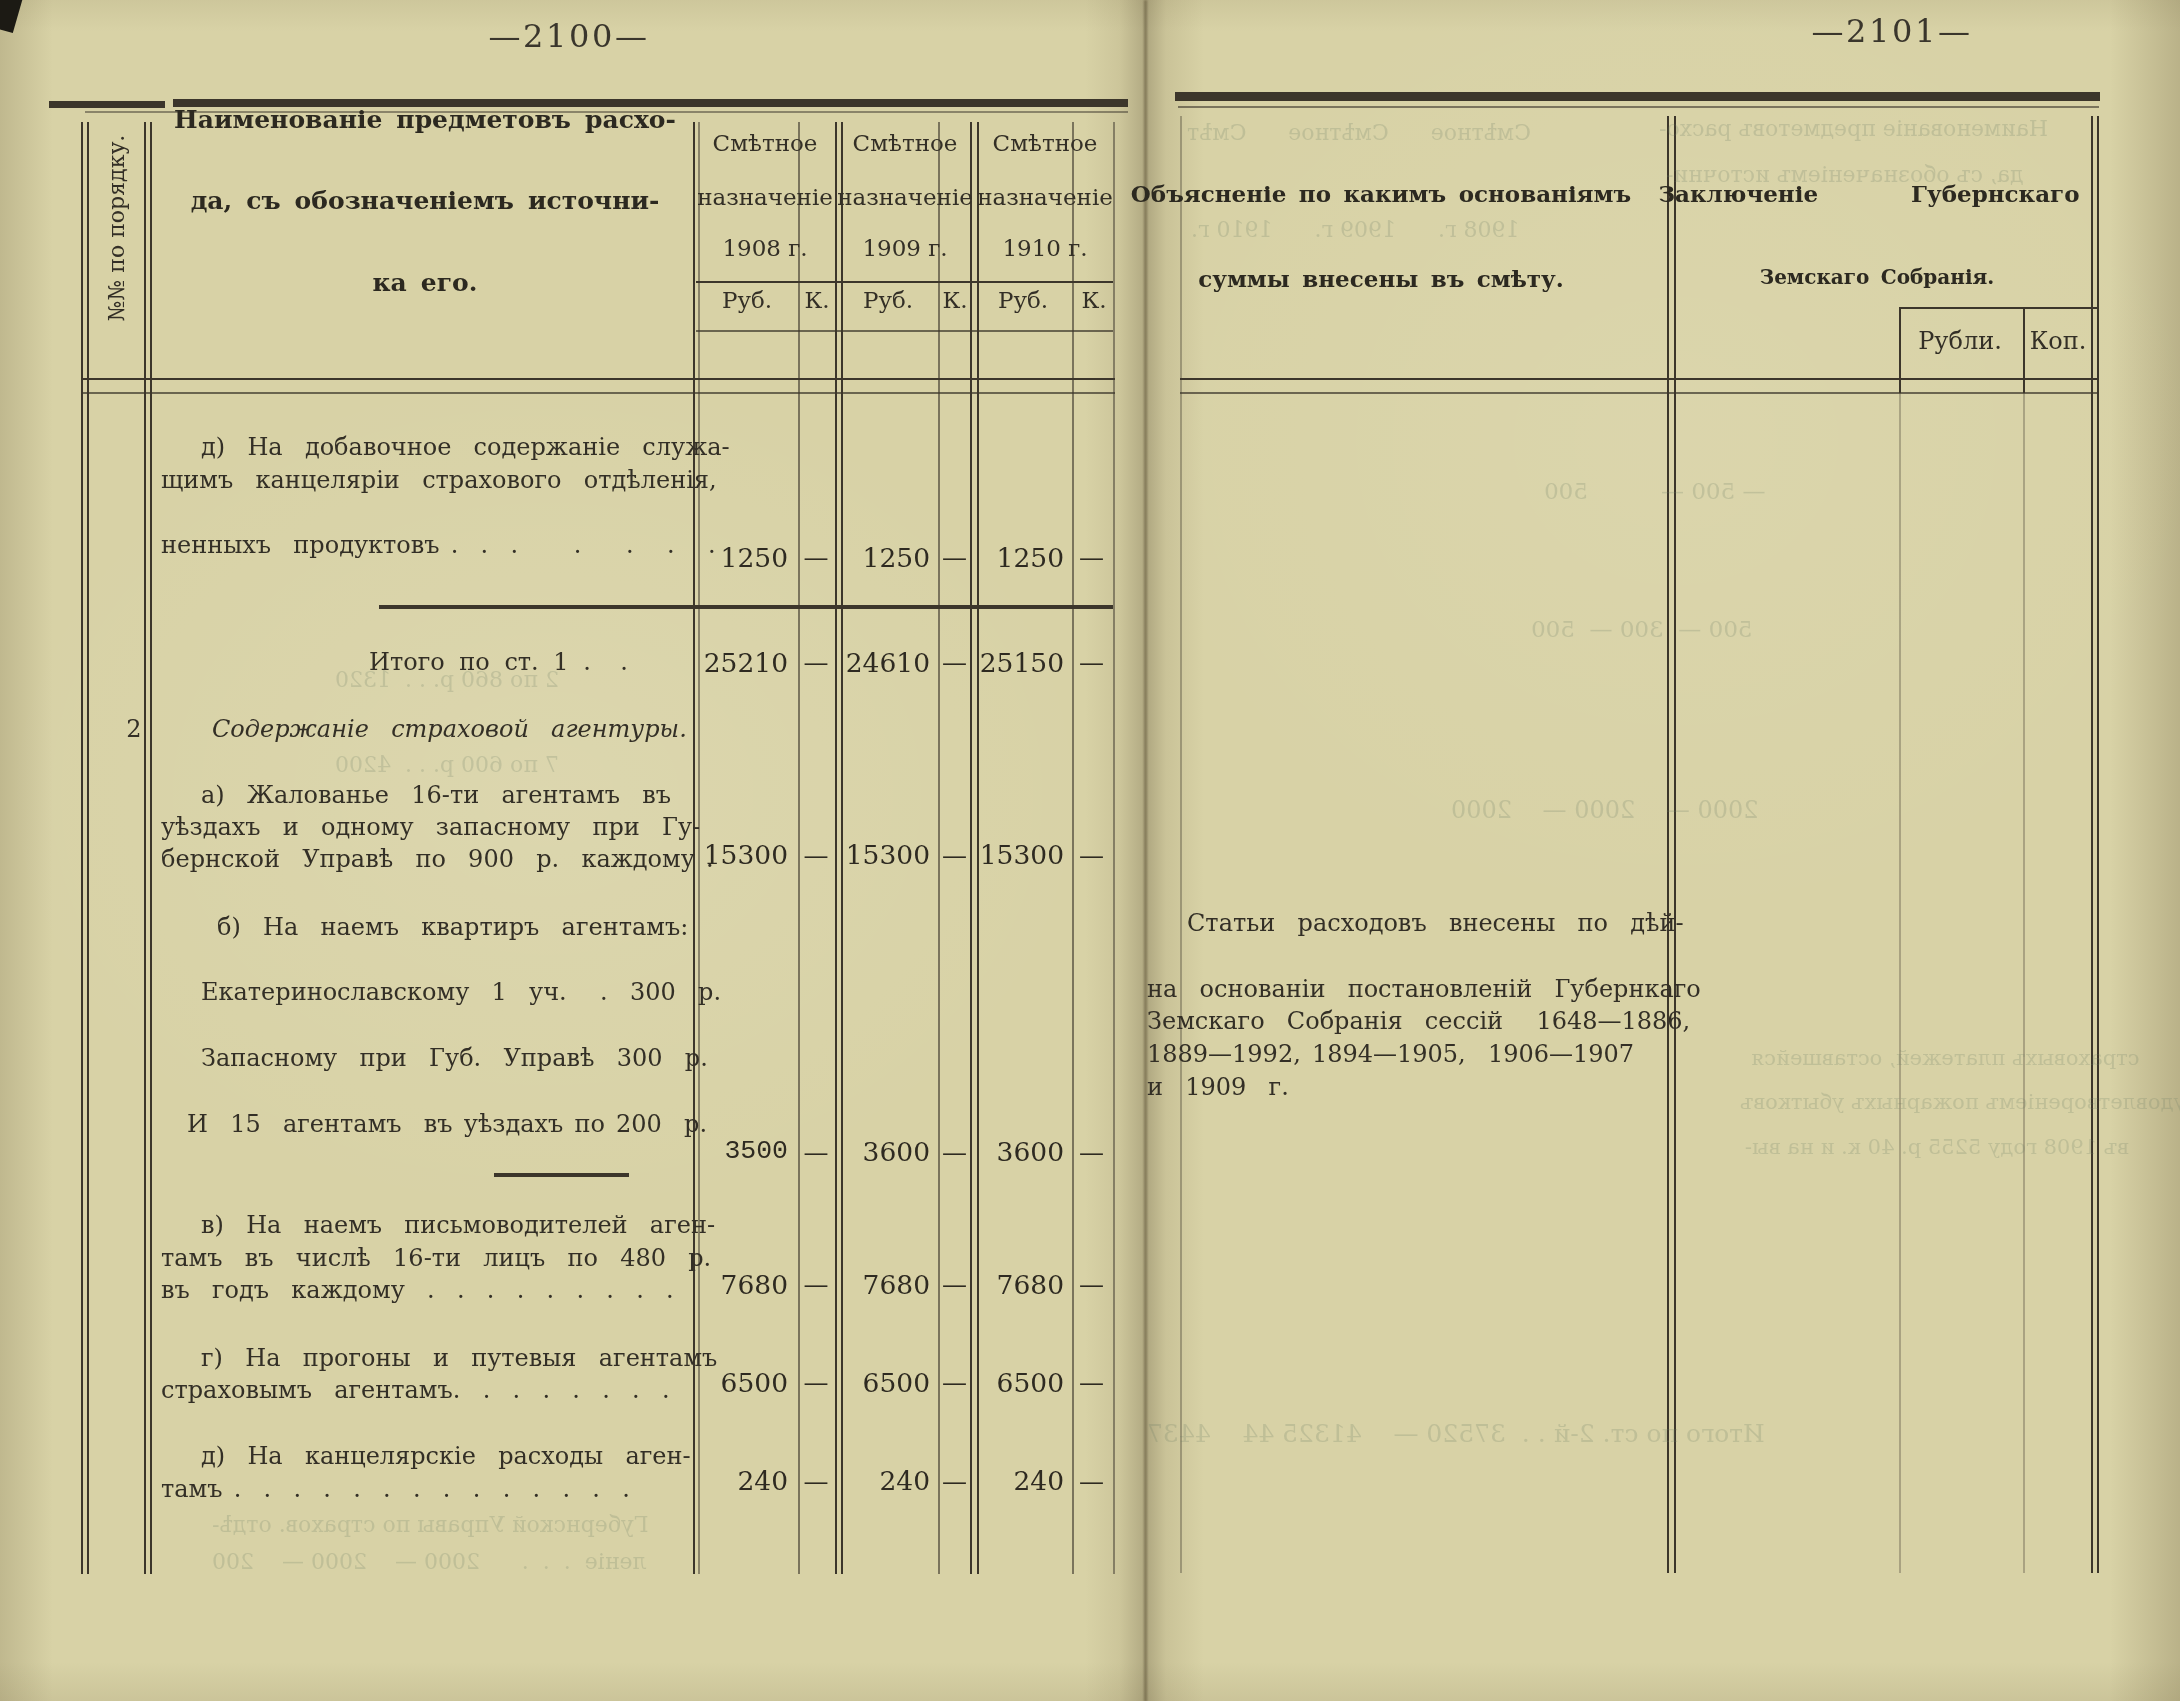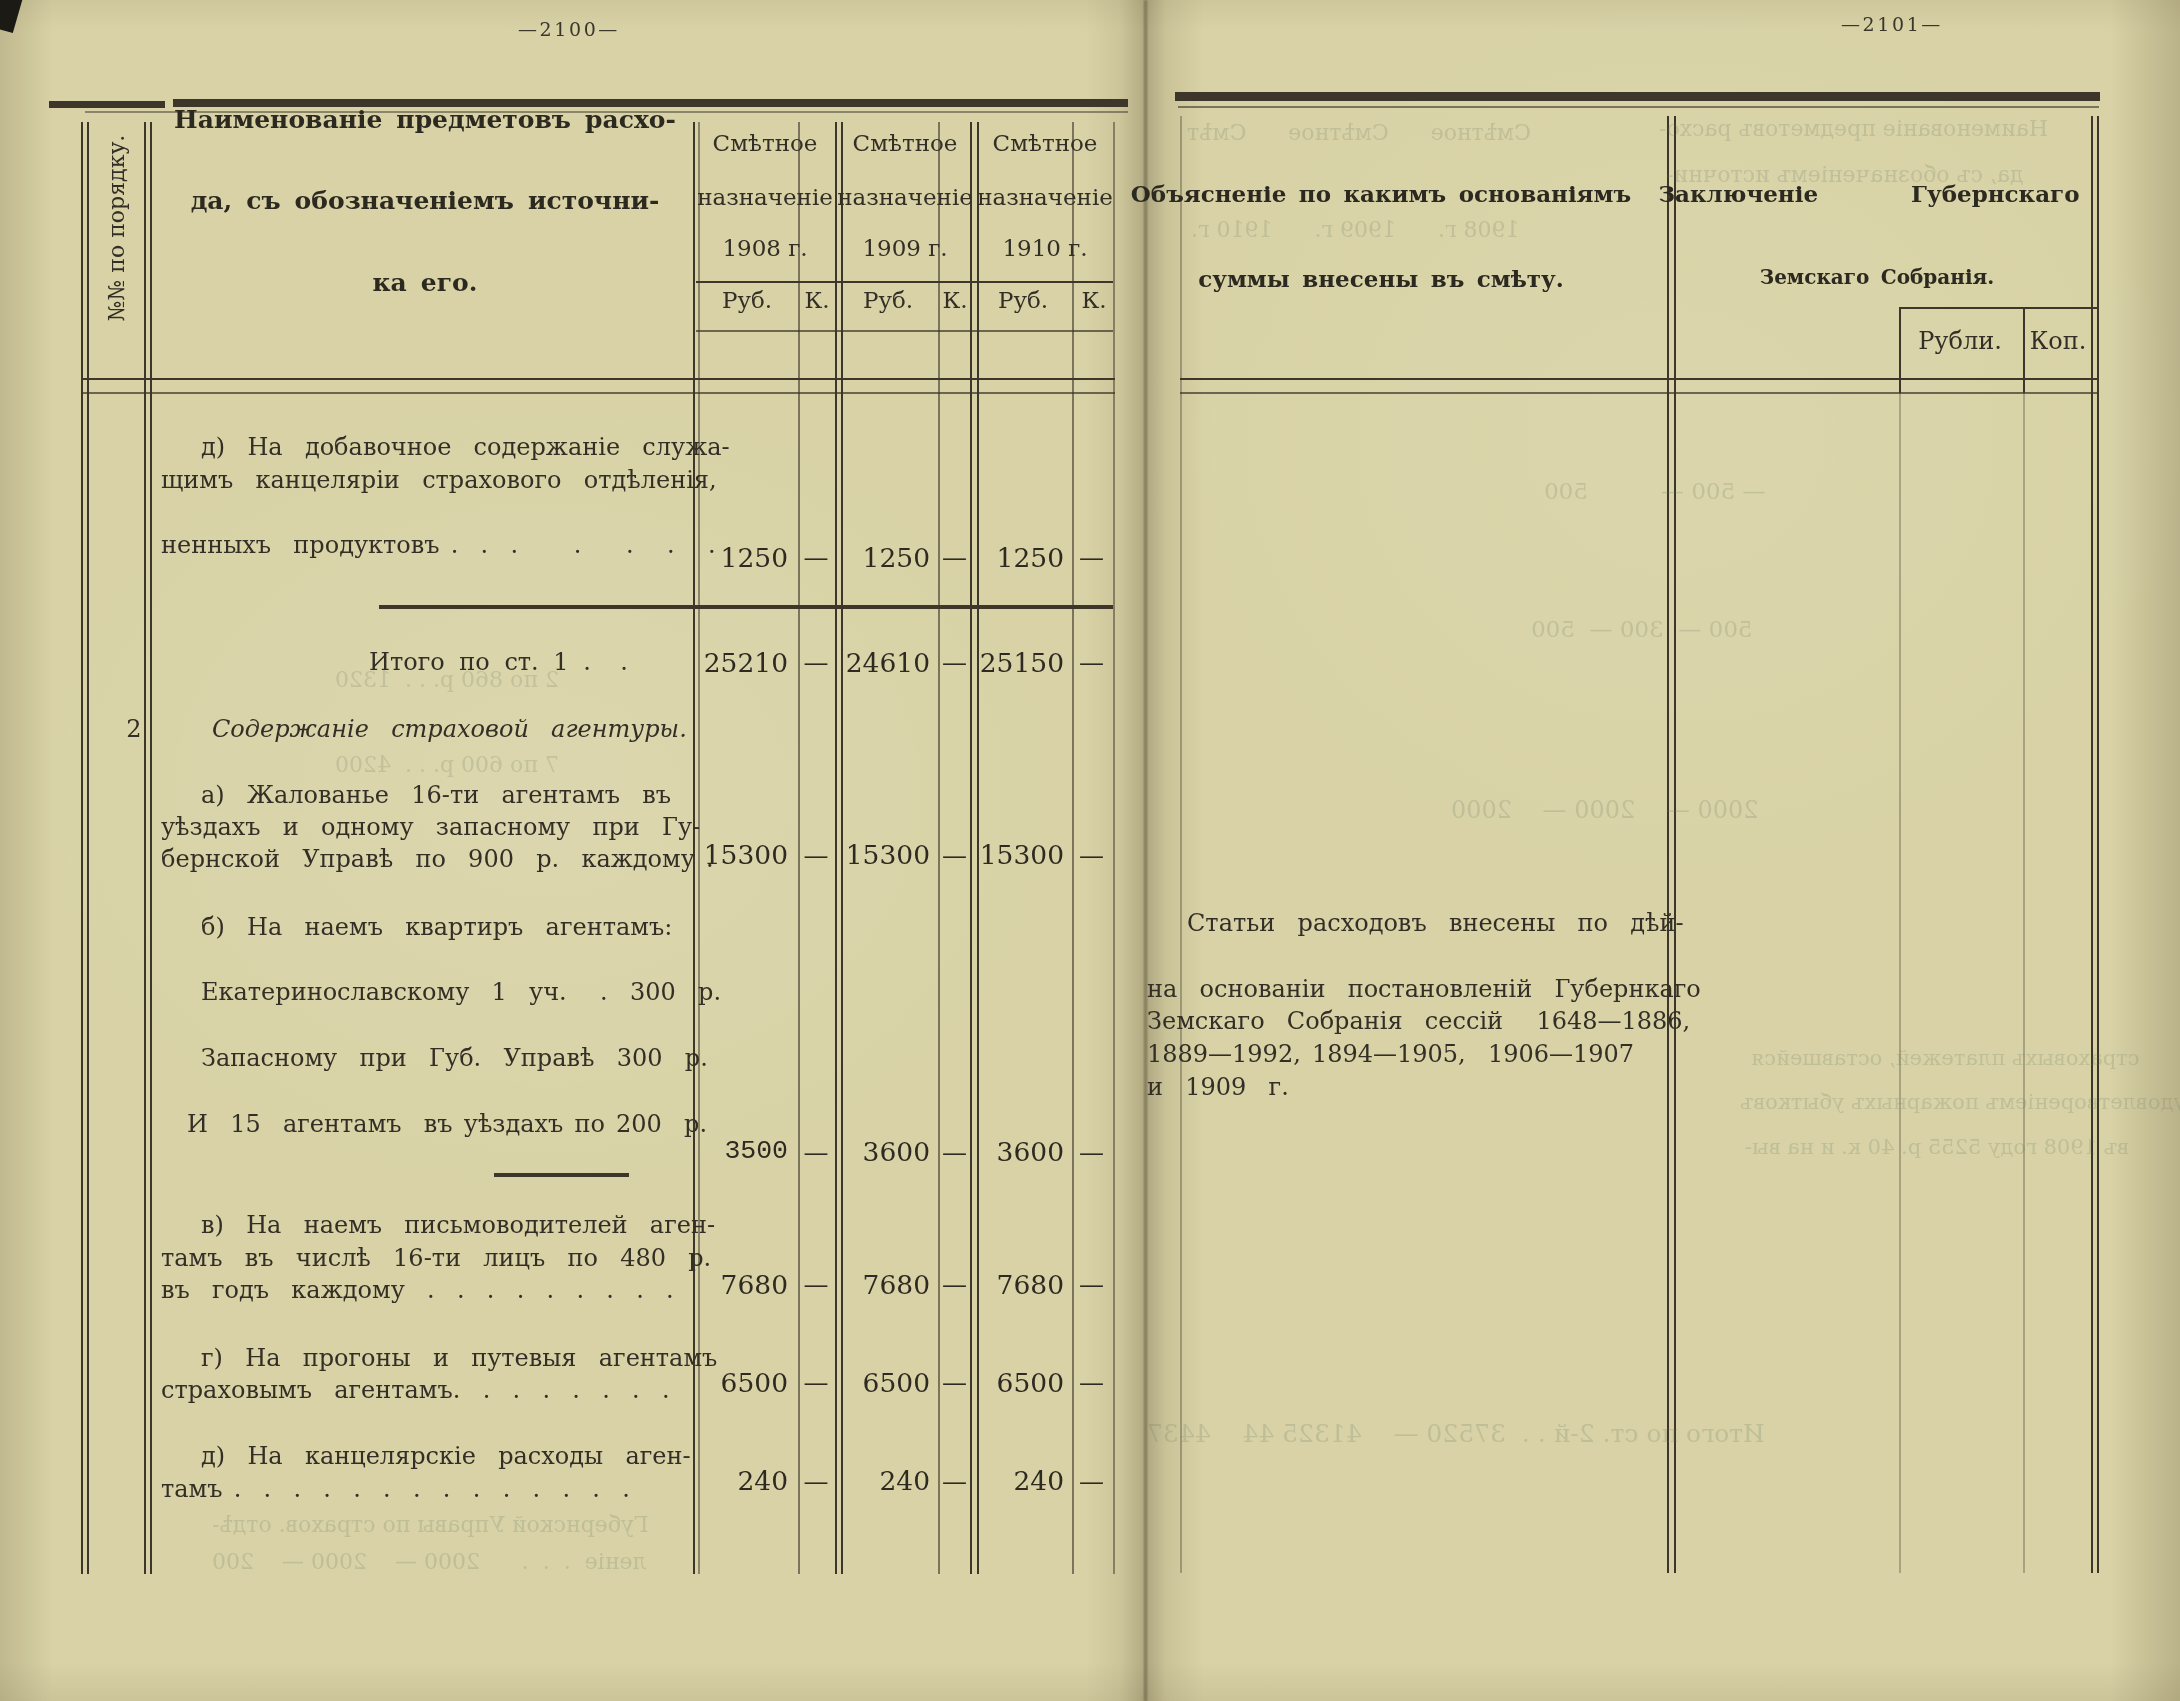--- a/index.html
+++ b/index.html
@@ -13,21 +13,21 @@
       linear-gradient(270deg, rgba(105,92,58,0.28) 0px, rgba(105,92,58,0) 71px),
       linear-gradient(90deg, rgba(0,0,0,0) 1085px, rgba(100,85,50,0.10) 1120px, rgba(70,58,32,0.28) 1147px, rgba(100,85,50,0.12) 1166px, rgba(0,0,0,0) 1204px),
       linear-gradient(0deg, rgba(105,92,58,0.12) 0px, rgba(105,92,58,0) 40px),
       linear-gradient(180deg, rgba(150,140,100,0.16) 0px, rgba(150,140,100,0) 31px);
     font-family:"DejaVu Serif","Liberation Serif",serif;
   }
   .txt{position:absolute;color:#332f26;white-space:pre;line-height:1.1;}
   .c{transform:translateX(-50%);}
   .b{font-weight:700;color:#2c2920;}
   .i{font-style:italic;}
-  .pg{font-size:19px;letter-spacing:2.6px;color:#3a362c;transform:translateX(-50%);}
+  .pg{font-size:32px;letter-spacing:2.6px;color:#3a362c;transform:translateX(-50%);}
   .hl{font-size:25px;word-spacing:5.3px;}
   .yh{font-size:23px;}
   .sub{font-size:23px;}
   .p{font-size:24px;word-spacing:3.5px;}
   .val{position:absolute;font-size:26.5px;color:#2e2a21;text-align:right;white-space:pre;}
   .dash{position:absolute;font-size:25px;color:#2e2a21;text-align:center;white-space:pre;}
   .line{position:absolute;background:#3c362b;}
   .gh{position:absolute;color:rgba(105,122,102,0.22);white-space:pre;transform:scaleX(-1);filter:blur(0.4px);}
   .rot{transform:translate(-50%,-50%) rotate(-90deg);transform-origin:center;}
   .crease{position:absolute;left:1144px;top:0;width:2.6px;height:1702px;background:rgba(60,48,25,0.40);filter:blur(1.1px);}
@@ -133,21 +133,21 @@
   <div class="txt p" style="left:201px;top:782px;">а)  Жалованье  16-ти  агентамъ  въ</div>
   <div class="txt p" style="left:161px;top:814px;">уѣздахъ  и  одному  запасному  при  Гу-</div>
   <div class="txt p" style="left:161px;top:846px;">бернской  Управѣ  по  900  р.  каждому .</div>
   <div class="val" style="left:696px;top:839px;width:92px;">15300</div>
   <div class="dash" style="left:798px;top:841px;width:36px;">—</div>
   <div class="val" style="left:840px;top:839px;width:90px;">15300</div>
   <div class="dash" style="left:938px;top:841px;width:33px;">—</div>
   <div class="val" style="left:976px;top:839px;width:88px;">15300</div>
   <div class="dash" style="left:1072px;top:841px;width:39px;">—</div>
 
-  <div class="txt p" style="left:201px;top:914px;">б)  На  наемъ  квартиръ  агентамъ:</div>
+  <div class="txt p" style="left:217px;top:914px;">б)  На  наемъ  квартиръ  агентамъ:</div>
   <div class="txt p" style="left:201px;top:979px;">Екатеринославскому  1  уч.   .  300  р.</div>
   <div class="txt p" style="left:201px;top:1045px;">Запасному  при  Губ.  Управѣ  300  р.</div>
   <div class="txt p" style="left:187px;top:1111px;">И  15  агентамъ  въ уѣздахъ по 200  р.</div>
   <div class="val" style="left:696px;top:1136px;width:92px;font-family:Liberation Mono, monospace;">3500</div>
   <div class="dash" style="left:798px;top:1138px;width:36px;">—</div>
   <div class="val" style="left:840px;top:1136px;width:90px;">3600</div>
   <div class="dash" style="left:938px;top:1138px;width:33px;">—</div>
   <div class="val" style="left:976px;top:1136px;width:88px;">3600</div>
   <div class="dash" style="left:1072px;top:1138px;width:39px;">—</div>
 

